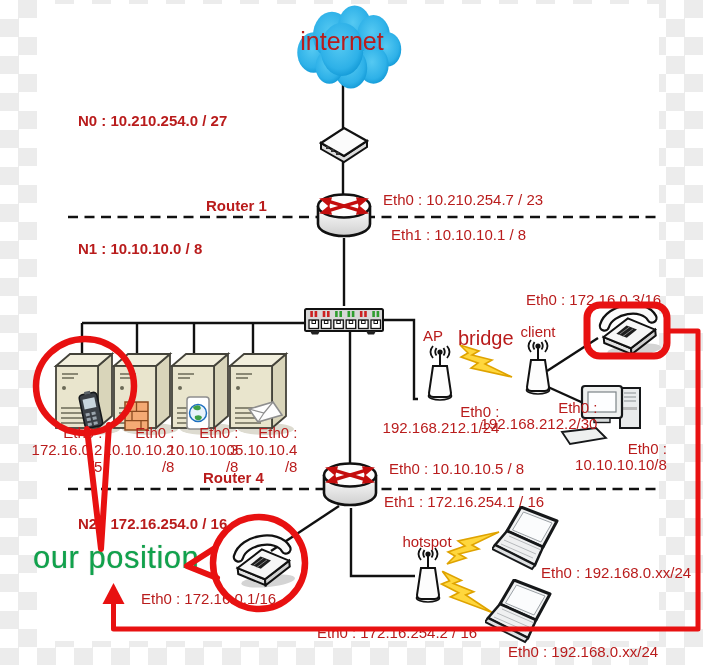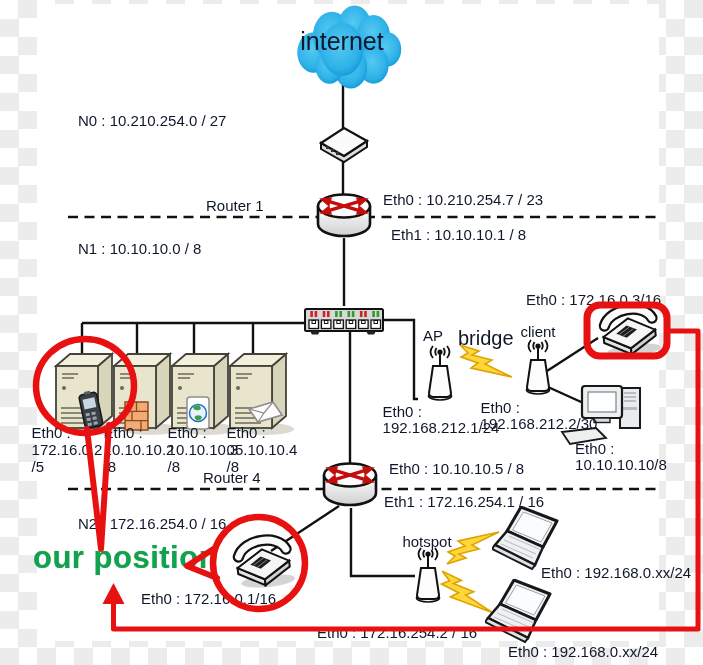--- a/index.html
+++ b/index.html
@@ -4,26 +4,26 @@
 <style>
   html,body{margin:0;padding:0}
   body{
     width:703px;height:665px;position:relative;overflow:hidden;
     background:conic-gradient(#ececec 25%, #ffffff 25% 50%, #ececec 50% 75%, #ffffff 75%) 0 0 / 37px 37px;
     font-family:"Liberation Sans", sans-serif;
   }
   #panel{position:absolute;left:37px;top:4px;width:622px;height:637px;background:#ffffff;z-index:0}
   svg.layer{position:absolute;left:0;top:0;z-index:1;pointer-events:none}
   svg#redlayer{z-index:3}
-  .lbl{position:absolute;font-size:15px;line-height:17px;color:#0f172a;white-space:nowrap;z-index:2}
-  .b{font-weight:400}
-  .ctr{transform:translateX(-50%);text-align:left}
+  .lbl{position:absolute;font-size:15px;line-height:17px;color:#b91c1c;white-space:nowrap;z-index:2}
+  .b{font-weight:700}
+  .ctr{transform:translateX(-50%);text-align:right}
   .sm{line-height:16px}
   .inet{font-size:25px;transform:translateX(-50%);z-index:2}
-  .green{font-size:31px;font-weight:700;color:#10a24c;letter-spacing:.5px;text-shadow:0 0 1px #7da98c}
+  .green{font-size:31px;font-weight:400;color:#10a24c;letter-spacing:.5px;text-shadow:0 0 1px #7da98c}
 </style>
 </head>
 <body>
 
 <div id="panel"></div>
 
 <svg class="layer" width="703" height="665" viewBox="0 0 703 665">
   <defs>
     <linearGradient id="cylg" x1="0" y1="0" x2="0" y2="1">
       <stop offset="0" stop-color="#ffffff"></stop>

